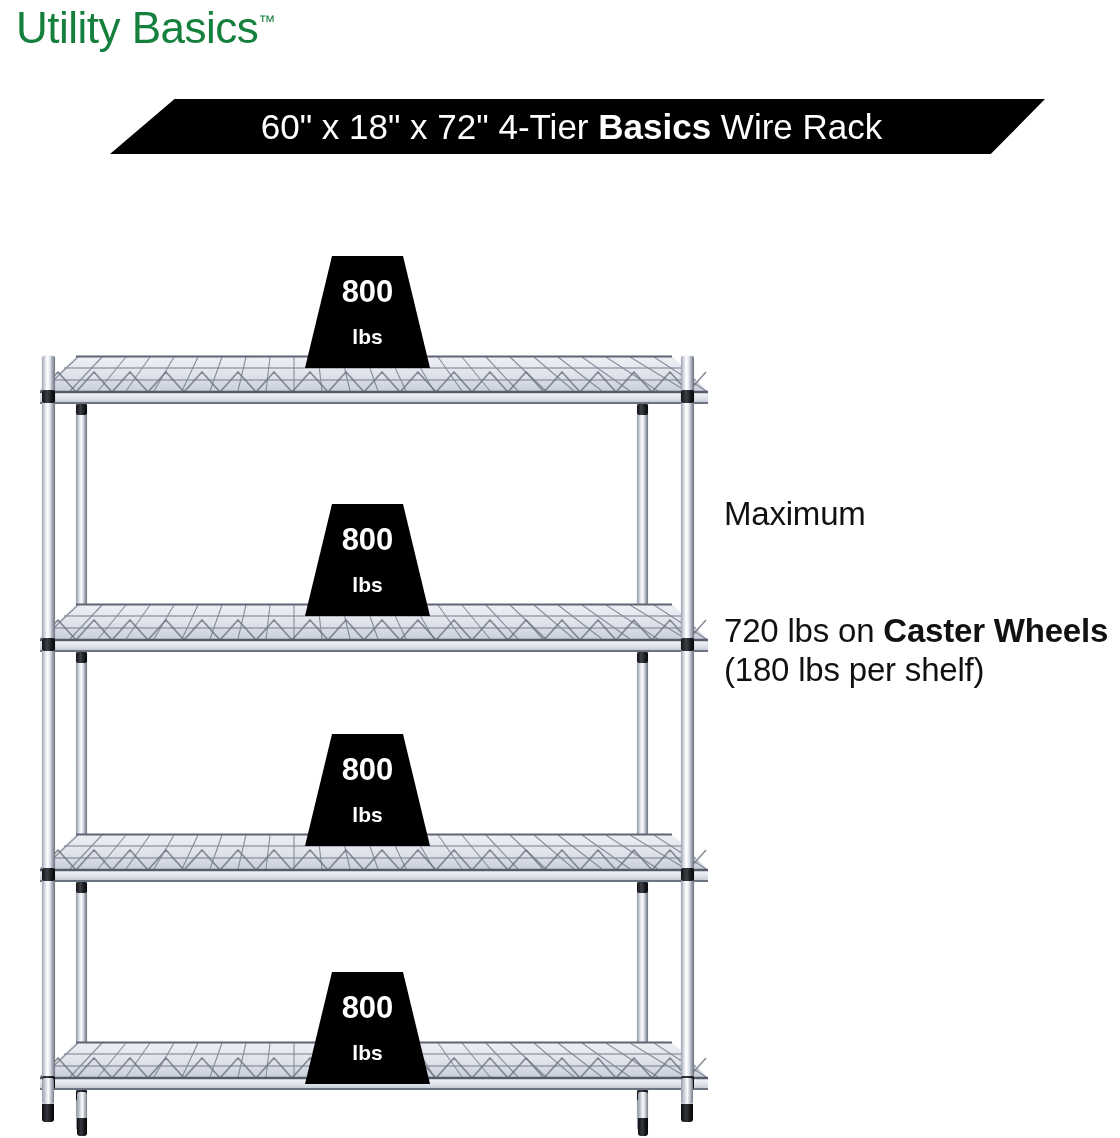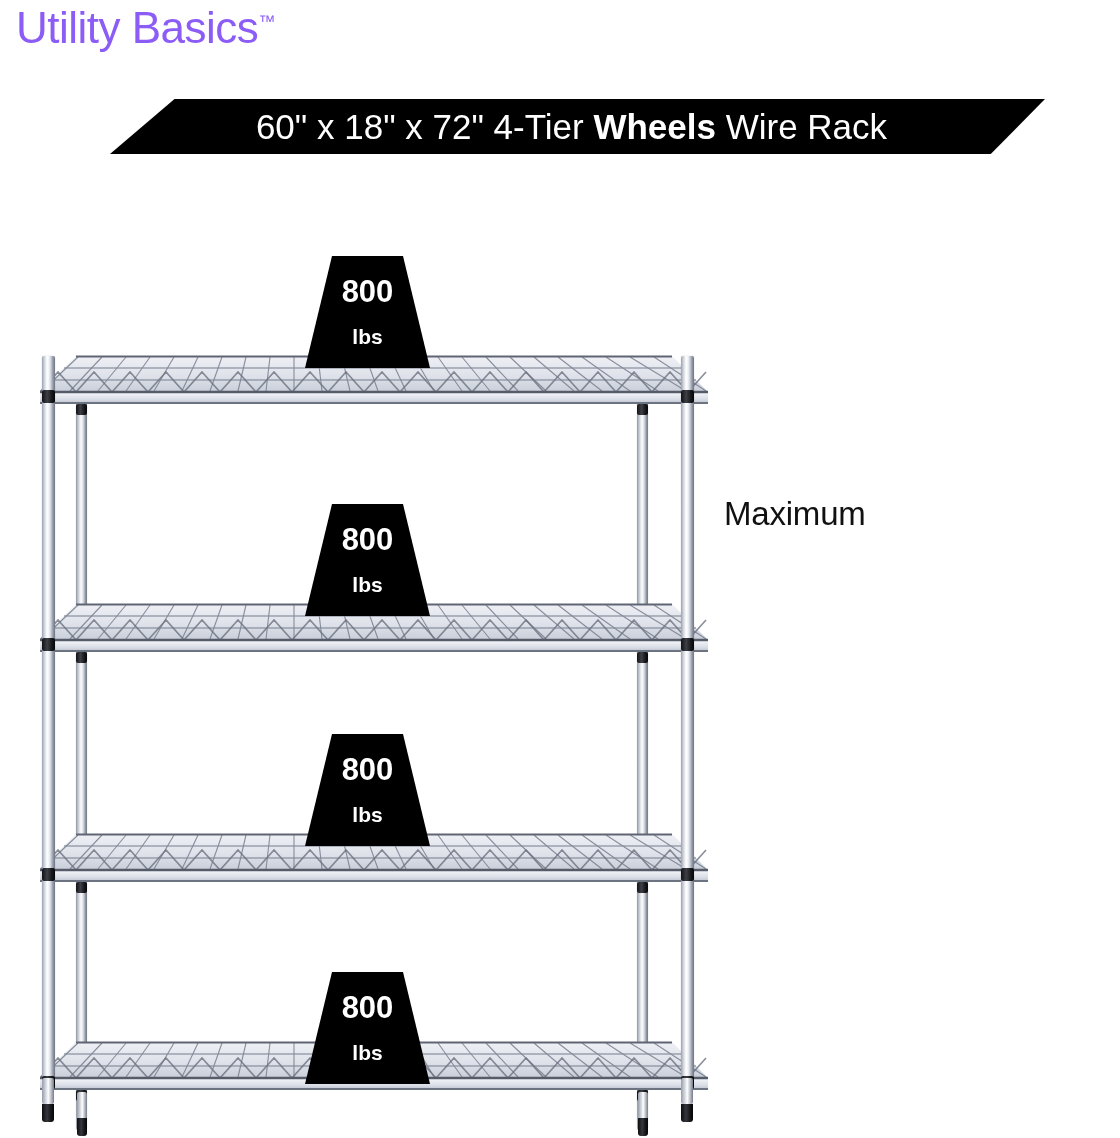--- a/index.html
+++ b/index.html
@@ -11,21 +11,21 @@
     color:#111111;
     position:relative;
     overflow:hidden;
     -webkit-font-smoothing:antialiased;
   }
 
   
   #brand{
     position:absolute;left:16px;top:4px;
     font-size:44px;font-weight:400;letter-spacing:-0.5px;
-    color:#8b5cf6;line-height:1.1;white-space:nowrap;
+    color:#15803d;line-height:1.1;white-space:nowrap;
   }
   #brand .tm{font-size:17px;vertical-align:super;letter-spacing:0;}
 
   
   #banner{
     position:absolute;left:110px;top:99px;
     width:935px;height:55px;
     background:#000000;
     clip-path:polygon(6.9% 0%, 100% 0%, 94.2% 100%, 0% 100%);
     display:flex;align-items:center;justify-content:center;
@@ -98,27 +98,28 @@
   .callout .unit{font-size:21px;letter-spacing:0px;margin-top:17px;}
 </style>
 </head>
 <body>
 
 <div id="brand">
   <span>Utility Basics</span><span class="tm">™</span>
 </div>
 
 <div id="banner">
-  <div class="btxt"><span>60" x 18" x 72" 4-Tier </span><b>Wheels</b><span> Wire Rack</span></div>
+  <div class="btxt"><span>60" x 18" x 72" 4-Tier </span><b>Basics</b><span> Wire Rack</span></div>
 </div>
 
 <div id="copy">
   <p><br><span>Maximum</span></p>
   <div class="gap1"></div>
   <div class="gap2"></div>
+  <p><span>720 lbs on </span><b>Caster Wheels</b><span> (180 lbs per shelf)</span></p>
 </div>
 
 <div id="rack">
 
   <div class="post rear" style="left:76px;top:372px;height:758px;"></div>
   <div class="post rear" style="left:637px;top:372px;height:758px;"></div>
 
   <div class="shelf" style="left:40px;top:352px;width:668px;height:72px;">
     <svg width="668" height="72" viewBox="0 0 668 72">
       <defs>

